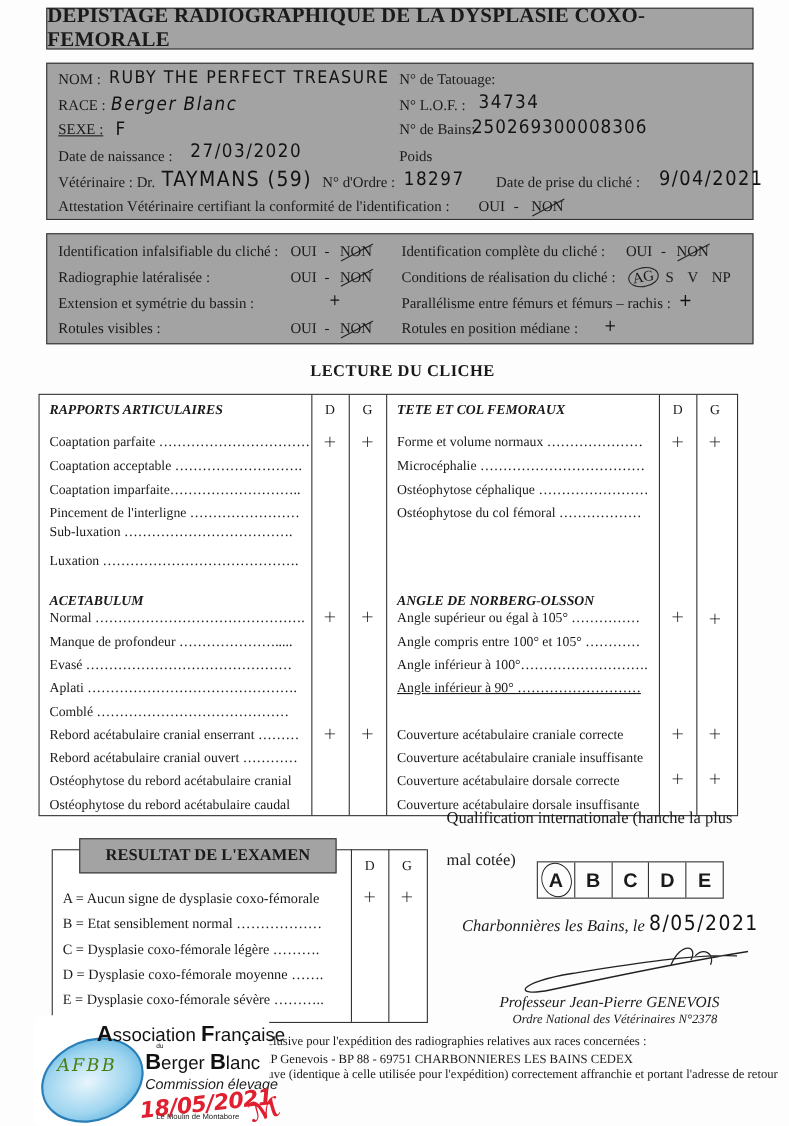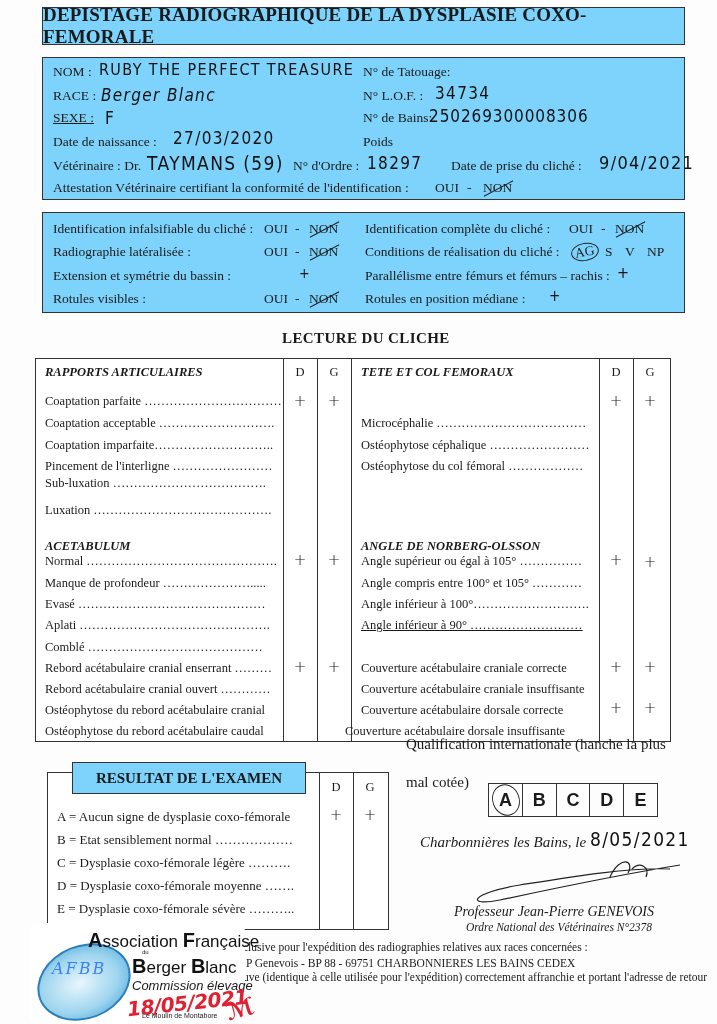--- a/index.html
+++ b/index.html
@@ -1,40 +1,40 @@
 <!DOCTYPE html>
 <html><head>
 <meta charset="utf-8">
 <style>
   * { box-sizing: border-box; margin: 0; padding: 0; }
   html, body { width: 717px; height: 1024px; background: #fdfdfd; overflow: hidden; }
   body { position: relative; font-family: "Liberation Serif", serif; color: #1a1a1a; }
   .abs { position: absolute; }
-  .box { position: absolute; border: 1.5px solid #333; background: #7dd3fc; }
+  .box { position: absolute; border: 1.5px solid #333; background: #a3a3a3; }
   .title-box { left: 42px; top: 7px; width: 643px; height: 38px; display: flex; align-items: center; justify-content: center; }
   .title { font-size: 19px; font-weight: bold; letter-spacing: 0.2px; }
   .lbl { font-size: 13.5px; position: absolute; white-space: nowrap; }
   .hw { position: absolute; white-space: nowrap; font-family: "DejaVu Sans", sans-serif; font-size: 17px; color: #111; font-weight: normal; letter-spacing: 1.5px; transform: scaleX(0.9); transform-origin: left center; }
   .strike { position: relative; display: inline-block; }
   .strike::after { content: ""; position: absolute; left: -1px; right: -3px; top: 48%; border-top: 1px solid #222; transform: rotate(-28deg); }
   .circle { display: inline-block; border: 1.3px solid #222; border-radius: 50%; padding: 0 3px; transform: rotate(-10deg); }
   .section-heading { font-size: 15px; font-weight: bold; position: absolute; letter-spacing: 0.4px; }
   .tbl { position: absolute; border: 1.5px solid #333; background: #fff; }
   .col-line { position: absolute; top: 0; bottom: 0; border-left: 1.3px solid #333; }
   .row-lbl { position: absolute; font-size: 12.5px; white-space: nowrap; }
   .sub-h { position: absolute; font-size: 12.5px; font-style: italic; font-weight: bold; white-space: nowrap; }
   .colhdr { position: absolute; font-size: 12.5px; width: 26px; text-align: center; }
   .mark { position: absolute; width: 26px; text-align: center; font-family: "DejaVu Sans", sans-serif; font-size: 15px; font-weight: 300; color: #111; }
   .grade-box { position: absolute; top: 783px; left: 488px; width: 170px; height: 34px; border: 1.5px solid #333; display: flex; }
   .grade-cell { flex: 1; border-left: 1.5px solid #333; display: flex; align-items: center; justify-content: center; font-family: "Liberation Sans", sans-serif; font-weight: bold; font-size: 18px; }
   .grade-cell:first-child { border-left: none; }
   .grade-circle { position: absolute; left: 490px; top: 784px; width: 32px; height: 32px; border: 1.3px solid #222; border-radius: 50%; transform: rotate(-20deg) scaleX(0.85); }
   .logo { position: absolute; left: 30px; top: 923px; width: 215px; height: 101px; background: #fff; border-radius: 8px; }
   .logo-oval { position: absolute; left: 6px; top: 22px; width: 96px; height: 74px; border-radius: 50%; background: radial-gradient(ellipse at 45% 50%, #e8f6fd 0%, #9fd5ef 55%, #3a9fd6 100%); border: 2px solid #2a7fb8; transform: rotate(-22deg); }
-  .logo-letters { position: absolute; left: 22px; top: 36px; font-family: "DejaVu Serif", serif; font-style: italic; font-size: 16px; color: #3b82f6; letter-spacing: 2px; }
+  .logo-letters { position: absolute; left: 22px; top: 36px; font-family: "DejaVu Serif", serif; font-style: italic; font-size: 16px; color: #4d7c0f; letter-spacing: 2px; }
   .logo-t1 { position: absolute; left: 58px; top: 6px; font-family: "Liberation Sans", sans-serif; font-size: 17px; color: #111; white-space: nowrap; }
   .logo-t1 b, .logo-t3 b { font-weight: bold; font-size: 20px; }
   .logo-du { position: absolute; left: 112px; top: 26px; font-family: "Liberation Sans", sans-serif; font-size: 6px; }
   .logo-t3 { position: absolute; left: 102px; top: 32px; font-family: "Liberation Sans", sans-serif; font-size: 17px; color: #111; white-space: nowrap; }
   .logo-t4 { position: absolute; left: 102px; top: 55px; font-family: "Liberation Sans", sans-serif; font-style: italic; font-size: 13px; white-space: nowrap; }
   .logo-date { position: absolute; left: 97px; top: 68px; font-family: "DejaVu Sans", sans-serif; font-weight: bold; font-style: italic; font-size: 20px; color: #e02030; transform: rotate(-6deg); white-space: nowrap; letter-spacing: -0.5px; }
   .logo-place { position: absolute; left: 112px; top: 89px; font-family: "Liberation Sans", sans-serif; font-size: 7px; white-space: nowrap; }
   .logo-sig { position: absolute; left: 196px; top: 72px; font-family: "DejaVu Sans", sans-serif; font-size: 24px; color: #e02030; font-weight: bold; transform: rotate(-15deg); }
   .foot { position: absolute; font-size: 11.5px; white-space: nowrap; }
 </style>
@@ -144,20 +144,21 @@
   <span class="mark" style="left:251px; top:299px;">+</span>
   <span class="mark" style="left:285px; top:299px;">+</span>
   <span class="row-lbl" style="left:9px; top:323px;">Rebord acétabulaire cranial ouvert …………</span>
   <span class="row-lbl" style="left:9px; top:344px;">Ostéophytose du rebord acétabulaire cranial</span>
   <span class="row-lbl" style="left:9px; top:365px;">Ostéophytose du rebord acétabulaire caudal</span>
 
   <span class="sub-h" style="left:325px; top:6px;">TETE ET COL FEMORAUX</span>
   <span class="colhdr" style="left:567px; top:6px;">D</span>
   <span class="colhdr" style="left:601px; top:6px;">G</span>
 
+  <span class="row-lbl" style="left:325px; top:35px;">Forme et volume normaux …………………</span>
   <span class="mark" style="left:567px; top:33px;">+</span>
   <span class="mark" style="left:601px; top:33px;">+</span>
   <span class="row-lbl" style="left:325px; top:57px;">Microcéphalie ………………………………</span>
   <span class="row-lbl" style="left:325px; top:79px;">Ostéophytose céphalique ……………………</span>
   <span class="row-lbl" style="left:325px; top:100px;">Ostéophytose du col fémoral ………………</span>
 
   <span class="sub-h" style="left:325px; top:180px;">ANGLE DE NORBERG-OLSSON</span>
   <span class="row-lbl" style="left:325px; top:195px;">Angle supérieur ou égal à 105° ……………</span>
   <span class="mark" style="left:567px; top:192px;">+</span>
   <span class="mark" style="left:601px; top:194px;">+</span>
@@ -165,21 +166,21 @@
   <span class="row-lbl" style="left:325px; top:238px;">Angle inférieur à 100°……………………….</span>
   <span class="row-lbl" style="left:325px; top:259px;text-decoration:underline;">Angle inférieur à 90° ………………………</span>
 
   <span class="row-lbl" style="left:325px; top:302px;">Couverture acétabulaire craniale correcte</span>
   <span class="mark" style="left:567px; top:299px;">+</span>
   <span class="mark" style="left:601px; top:299px;">+</span>
   <span class="row-lbl" style="left:325px; top:323px;">Couverture acétabulaire craniale insuffisante</span>
   <span class="row-lbl" style="left:325px; top:344px;">Couverture acétabulaire dorsale correcte</span>
   <span class="mark" style="left:567px; top:340px;">+</span>
   <span class="mark" style="left:601px; top:340px;">+</span>
-  <span class="row-lbl" style="left:309px; top:365px;">Couverture acétabulaire dorsale insuffisante</span>
+  <span class="row-lbl" style="left:325px; top:365px;">Couverture acétabulaire dorsale insuffisante</span>
 </div>
 
 <div class="tbl" style="left:47px; top:772px; width:342px; height:158px; border-top:none;">
   <div class="abs" style="left:0; right:0; top:0; border-top:1.5px solid #333;"></div>
   <div class="col-line" style="left:271px;"></div>
   <div class="col-line" style="left:305px;"></div>
   <span class="colhdr" style="left:275px; top:8px;">D</span>
   <span class="colhdr" style="left:309px; top:8px;">G</span>
 
   <span class="row-lbl" style="left:9px; top:37px; font-size:13px;">A = Aucun signe de dysplasie coxo-fémorale</span>

